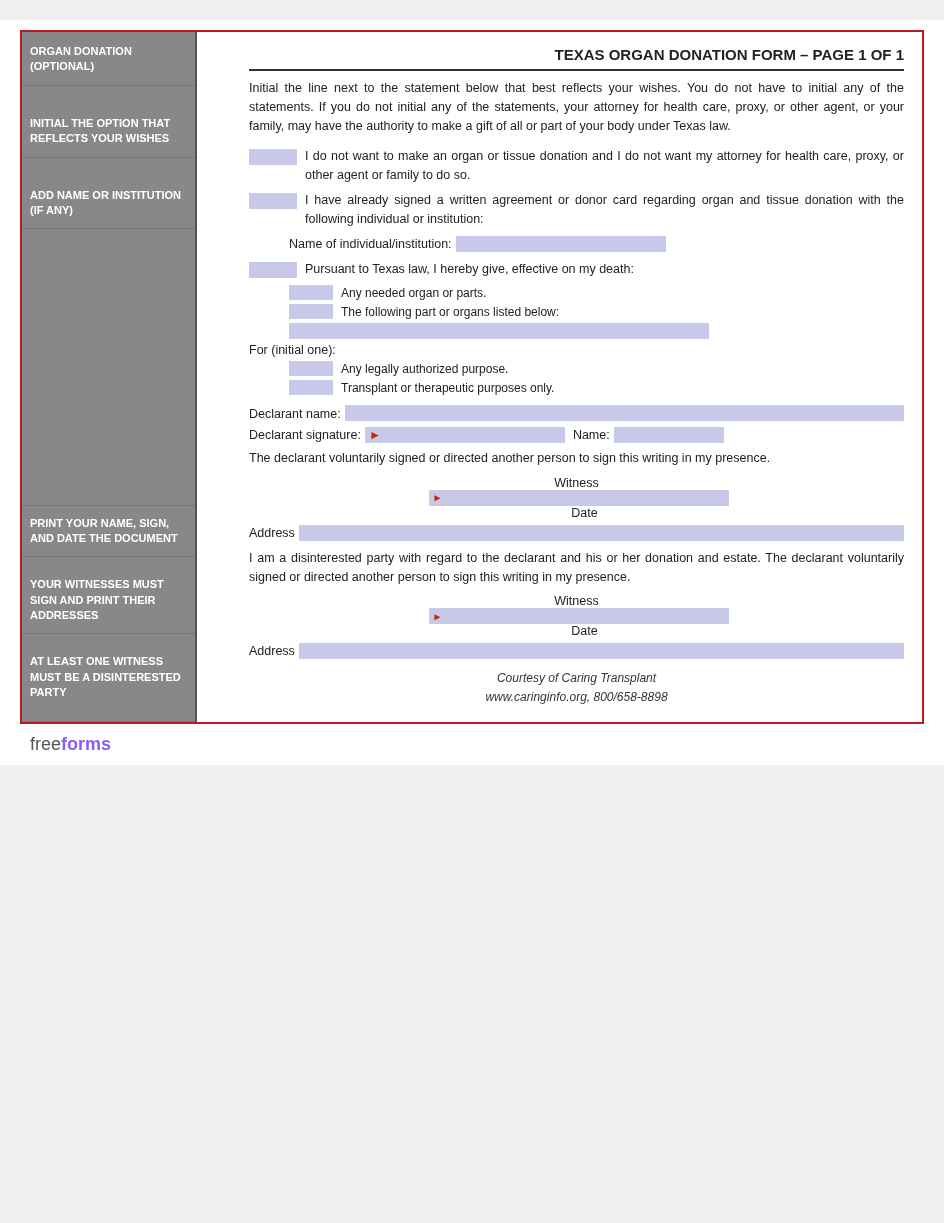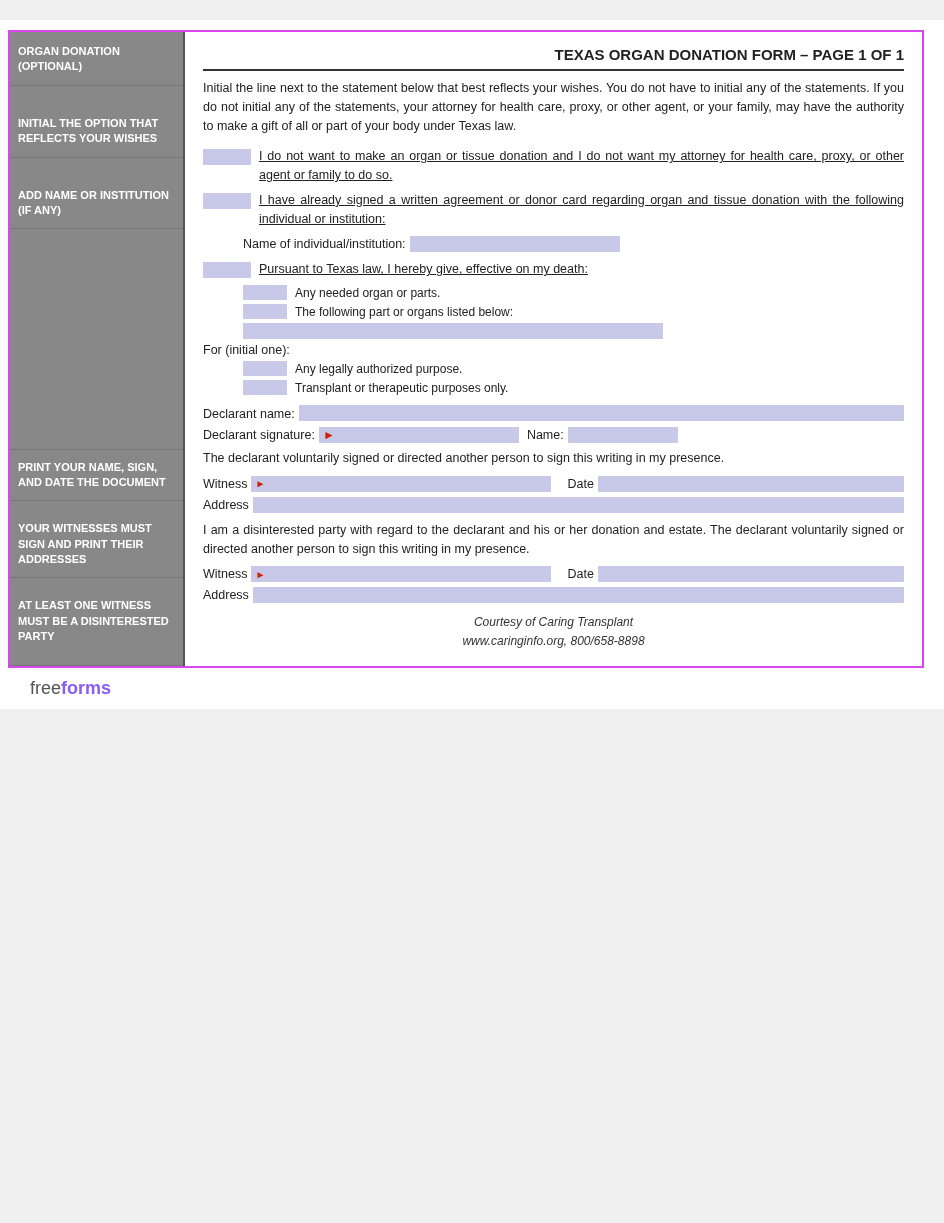--- a/index.html
+++ b/index.html
@@ -14,22 +14,23 @@
     }
     .page-wrapper {
       width: 944px;
       background: #fff;
       display: flex;
       flex-direction: column;
     }
     .doc-body {
       display: flex;
       flex: 1;
-      border: 2px solid #d946ef;
-      margin: 10px 20px 0 8px;
+      border: 2px solid #b91c1c;
+      margin: 10px 20px 0 20px;
+      gap: 34px;
     }
     .sidebar {
       width: 175px;
       min-width: 175px;
       background: #888;
       border-right: 2px solid #555;
       display: flex;
       flex-direction: column;
     }
     .sidebar-section {
@@ -76,21 +77,20 @@
       width: 48px;
       height: 16px;
       background: #c8c8e8;
       display: inline-block;
       margin-right: 8px;
       flex-shrink: 0;
       margin-top: 2px;
     }
     .option-row .text {
       flex: 1;
-      text-decoration: underline;
     }
     .indented {
       margin-left: 40px;
     }
     .sub-option-row {
       display: flex;
       align-items: center;
       margin-bottom: 4px;
       font-size: 12px;
     }
@@ -161,20 +161,21 @@
       margin-left: 4px;
     }
     .witness-section {
       margin-top: 6px;
     }
     .witness-row {
       display: flex;
       align-items: center;
       margin-bottom: 5px;
       font-size: 12.5px;
+      flex-direction: column;
     }
     .witness-row .w-field {
       width: 300px;
       height: 16px;
       background: #c8c8e8;
       margin-left: 4px;
     }
     .witness-row .date-label {
       margin-left: 16px;
     }

